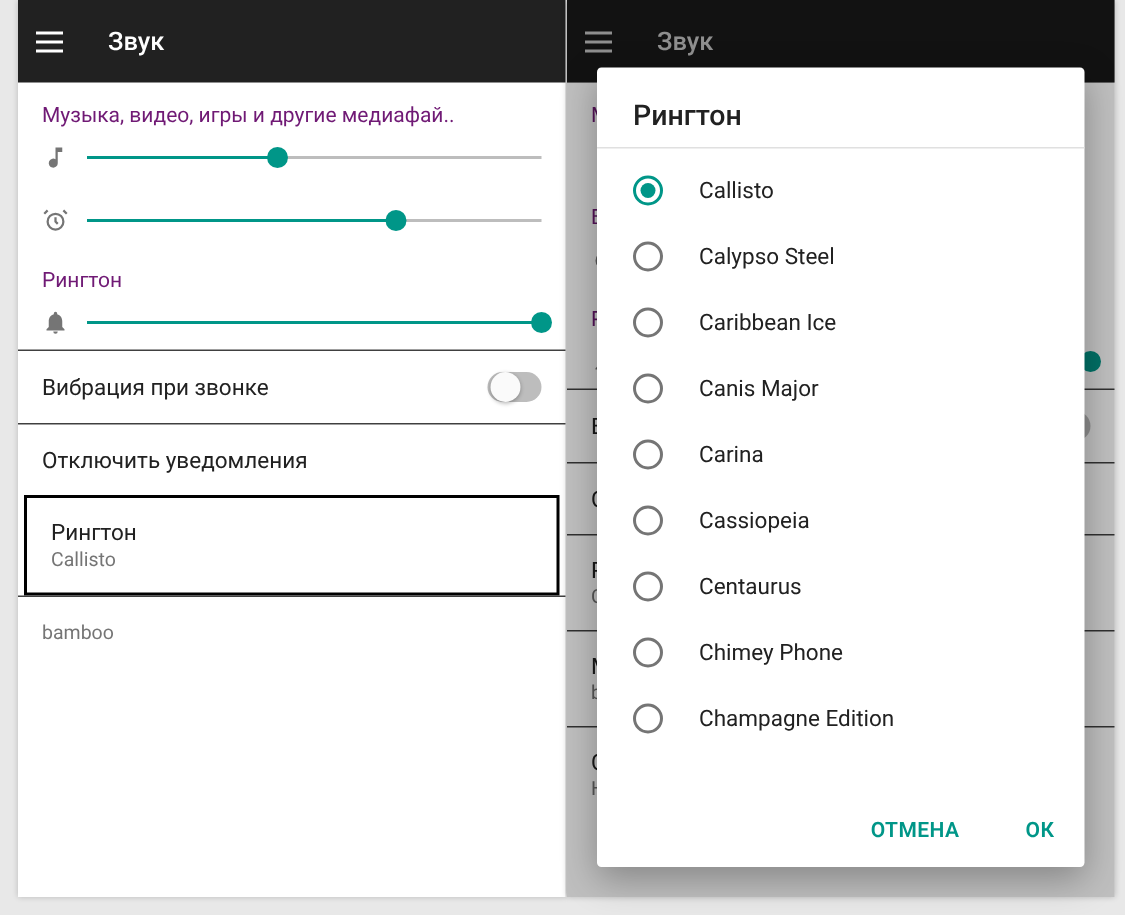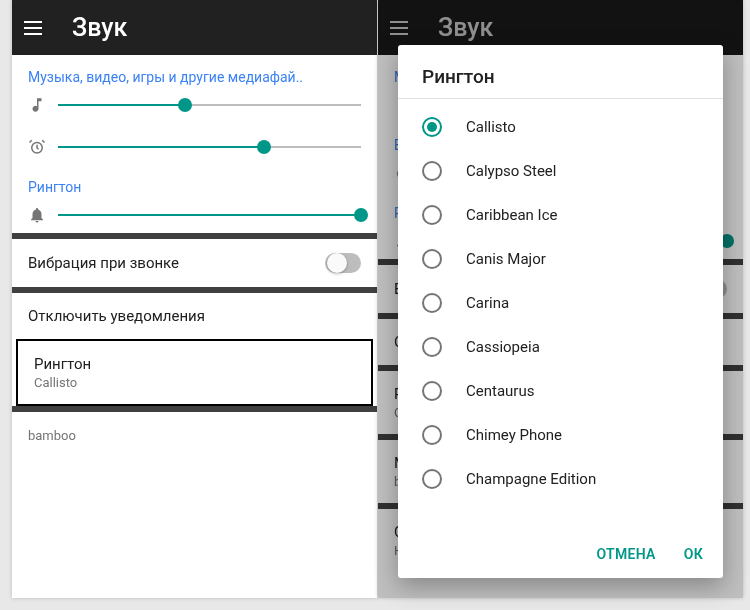--- a/index.html
+++ b/index.html
@@ -5,33 +5,33 @@
   * { box-sizing: border-box; margin: 0; padding: 0; font-family: Roboto, Arial, sans-serif; }
   body { background: #e8e8e8; width: 750px; height: 610px; overflow: hidden; position: relative; }
 
   .panel { position: absolute; top: 0; width: 365px; height: 598px; background: #fff; box-shadow: 0 0 4px rgba(0,0,0,.2); }
   .panel-left { left: 12px; }
   .panel-right { left: 378px; }
 
   .appbar { height: 55px; background: #212121; color: #fff; display: flex; align-items: center; padding: 0 12px; }
   .hamburger { width: 24px; height: 24px; display: flex; flex-direction: column; justify-content: center; gap: 4px; margin-right: 24px; cursor: pointer; }
   .hamburger span { display: block; height: 2px; background: #fff; width: 18px; }
-  .appbar-title { font-size: 25px; font-weight: 500; }
+  .appbar-title { font-size: 17px; font-weight: 500; }
 
   .content { padding: 0; }
   .section { padding: 14px 16px 8px; }
-  .section-label { font-size: 14px; color: #3b82f6; margin-bottom: 10px; display: block; white-space: nowrap; overflow: hidden; text-overflow: ellipsis; }
+  .section-label { font-size: 14px; color: #701a75; margin-bottom: 10px; display: block; white-space: nowrap; overflow: hidden; text-overflow: ellipsis; }
   .slider-row { display: flex; align-items: center; gap: 12px; }
   .slider-icon { width: 18px; height: 18px; flex-shrink: 0; color: #757575; }
   .slider { position: relative; flex: 1; height: 20px; }
   .track-bg { position: absolute; top: 50%; left: 0; right: 0; height: 2px; background: #bdbdbd; transform: translateY(-50%); }
   .track-fill { position: absolute; top: 50%; left: 0; height: 2px; background: #009688; transform: translateY(-50%); }
   .thumb { position: absolute; top: 50%; width: 14px; height: 14px; background: #009688; border-radius: 50%; transform: translate(-50%, -50%); }
 
-  .list-item { padding: 14px 16px; display: flex; align-items: center; justify-content: space-between; min-height: 48px; cursor: pointer; border-top: 6px solid #404040; }
+  .list-item { padding: 14px 16px; display: flex; align-items: center; justify-content: space-between; min-height: 48px; cursor: pointer; border-top: 1px solid #404040; }
   .item-text { flex: 1; }
   .item-title { font-size: 15px; color: #212121; }
   .item-sub { font-size: 13px; color: #757575; margin-top: 2px; }
 
   .switch { width: 36px; height: 20px; background: #bdbdbd; border-radius: 10px; position: relative; }
   .switch::after { content: ""; position: absolute; left: 2px; top: 0; width: 20px; height: 20px; background: #fafafa; border-radius: 50%; box-shadow: 0 1px 3px rgba(0,0,0,.3); }
 
   .highlight { border: 2px solid #000; margin: 0 4px; }
   .panel-right .dim { position: absolute; inset: 0; background: rgba(0,0,0,.25); }
   .panel-right .appbar-dim { position:absolute; inset:0; background: rgba(0,0,0,.25);}
@@ -40,21 +40,21 @@
 
   .dialog { position: absolute; left: 20px; right: 20px; top: 45px; bottom: 20px; background: #fff; border-radius: 3px; box-shadow: 0 8px 24px rgba(0,0,0,.3); display: flex; flex-direction: column; }
   .dialog-title { font-size: 19px; color: #212121; padding: 20px 24px 10px; font-weight: 500; }
   .dialog-divider { height: 1px; background: #e0e0e0; }
   .option-list { flex: 1; overflow: hidden; padding: 6px 0; }
   .option { display: flex; align-items: center; padding: 12px 24px; gap: 24px; cursor: pointer; }
   .radio { width: 20px; height: 20px; border: 2px solid #757575; border-radius: 50%; position: relative; flex-shrink:0; }
   .radio.checked { border-color: #009688; }
   .radio.checked::after { content:""; position:absolute; inset:3px; background:#009688; border-radius:50%; }
   .option-label { font-size: 15px; color: #212121; }
-  .dialog-actions { display: flex; justify-content: flex-end; gap: 4px; padding: 8px 8px; }
+  .dialog-actions { display: flex; justify-content: flex-end; gap: 20px; padding: 8px 8px; }
   .dlg-btn { background: none; border: none; color: #009688; font-weight: 600; font-size: 14px; padding: 8px 12px; cursor: pointer; letter-spacing: .3px; }
 </style>
 </head>
 <body>
 
 <div class="panel panel-left">
   <div class="appbar">
     <div class="hamburger">
         <span></span>
         <span></span>

